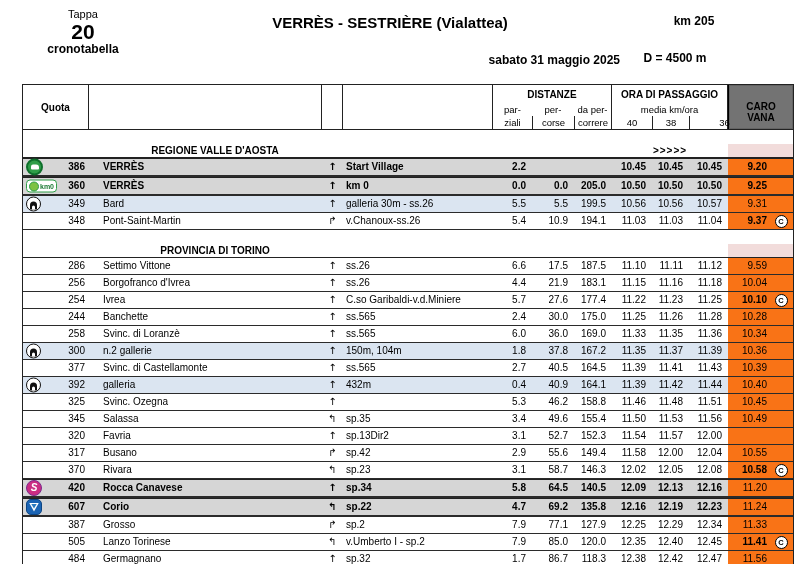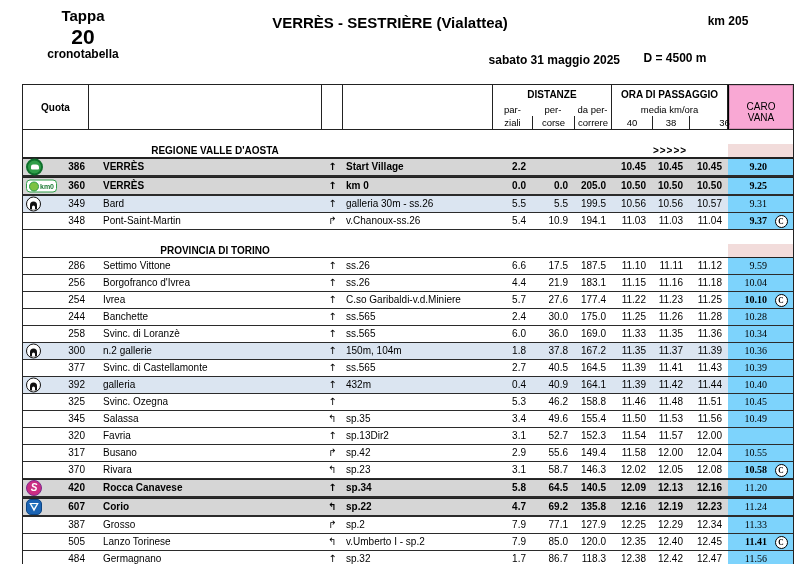--- a/index.html
+++ b/index.html
@@ -1,45 +1,45 @@
 <!DOCTYPE html>
 <html><head>
 <meta charset="utf-8">
 <style>
   html,body{margin:0;padding:0;background:#fff;}
   .page{position:relative;width:800px;height:564px;background:#fff;overflow:hidden;
         font-family:"Liberation Sans","DejaVu Sans",sans-serif;color:#000;}
 
   
   .tappa-block{position:absolute;left:28px;top:8px;width:110px;text-align:center;line-height:1.1;}
-  .tappa-label{font-size:15px;font-weight:bold;}
+  .tappa-label{font-size:11px;font-weight:normal;}
   .tappa-number{font-size:21px;font-weight:bold;}
   .tappa-sub{font-size:12px;font-weight:bold;}
   .title-block{position:absolute;left:160px;top:0;width:460px;text-align:center;}
   .race-title{margin-top:14px;font-size:15px;font-weight:bold;}
   .race-date{margin-top:22px;font-size:12px;font-weight:bold;text-align:right;}
-  .km-total{position:absolute;left:668px;top:14px;width:120px;text-align:center;font-size:12px;font-weight:bold;}
+  .km-total{position:absolute;left:634px;top:14px;width:120px;text-align:center;font-size:12px;font-weight:bold;}
   .elevation{position:absolute;left:615px;top:51px;width:120px;text-align:center;font-size:12px;font-weight:bold;}
 
   
   .ctable{position:absolute;left:22px;top:84px;width:770px;border:1px solid #222;box-sizing:content-box;}
   .gcols{display:grid;grid-template-columns:66px 233px 21px 150px 39px 42px 38px 40px 37px 39px 65px;}
 
   
   .thead{grid-template-rows:18px 13px 13px;border-bottom:1px solid #222;font-size:10px;}
   .thead > div{display:flex;align-items:center;justify-content:center;box-sizing:border-box;}
   .br{border-right:1px solid #222;}
   .bl{border-left:1px solid #222;}
   .h-quota{grid-column:1;grid-row:1/4;font-weight:bold;}
   .h-name{grid-column:2;grid-row:1/4;}
   .h-arrow{grid-column:3;grid-row:1/4;}
   .h-road{grid-column:4;grid-row:1/4;}
   .h-dist{grid-column:5/8;grid-row:1;font-weight:bold;align-items:flex-end;}
   .h-ora{grid-column:8/11;grid-row:1;font-weight:bold;align-items:flex-end;}
-  .h-car{grid-column:11;grid-row:1/4;background:#f9a8d4;font-weight:normal;
+  .h-car{grid-column:11;grid-row:1/4;background:#737373;font-weight:bold;
          flex-direction:column;justify-content:flex-start;padding-top:10px;line-height:1.15;
          border-left:1.5px solid #000;box-shadow:inset 0 0 0 1px #00000022;}
   .h-sub{font-size:9.5px;}
   .h-par{grid-column:5;grid-row:2;}
   .h-per{grid-column:6;grid-row:2;}
   .h-dap{grid-column:7;grid-row:2;}
   .h-media{grid-column:8/11;grid-row:2;}
   .h-ziali{grid-column:5;grid-row:3;}
   .h-corse{grid-column:6;grid-row:3;}
   .h-correre{grid-column:7;grid-row:3;}
@@ -60,21 +60,21 @@
   .bg-gray{background:#d6d6d6;}
   .bg-blue{background:#dbe5f1;}
   .bold .c-quota,.bold .c-name,.bold .c-arrow,.bold .c-road,
   .bold .c-par,.bold .c-per,.bold .c-dap,
   .bold .c-t40,.bold .c-t38,.bold .c-t36{font-weight:bold;}
   .c-quota{position:relative;text-align:right;padding-right:4px;}
   .c-name{text-align:left;padding-left:14px;}
   .c-arrow{text-align:center;font-family:"DejaVu Sans",sans-serif;}
   .c-road{text-align:left;padding-left:3px;}
   .c-par,.c-per,.c-dap,.c-t40,.c-t38,.c-t36{text-align:right;padding-right:6px;}
-  .c-car{background:#7dd3fc;display:grid;grid-template-columns:1fr 24px;align-items:center;font-family:Liberation Serif, serif;}
+  .c-car{background:#f97316;display:grid;grid-template-columns:1fr 24px;align-items:center;}
   .c-car .ctime{text-align:right;padding-right:2px;}
   .c-car .ctime.cb{font-weight:bold;}
   .cmark{width:11px;height:11px;border:1px solid #000;border-radius:50%;font-size:7.5px;font-weight:bold;
          line-height:11px;text-align:center;justify-self:center;background:#fff;}
   .cmark.off{visibility:hidden;}
 
   
   .ic{position:absolute;left:3px;top:50%;transform:translateY(-50%);z-index:2;box-sizing:border-box;}
   .ic-start{width:17px;height:17px;border-radius:50%;background:#2f9e48;border:2px solid #0e6f2b;}
   .ic-start::after{content:"";position:absolute;left:2.5px;top:4px;width:8px;height:5px;background:#fff;border-radius:2px 3px 1px 1px;}

